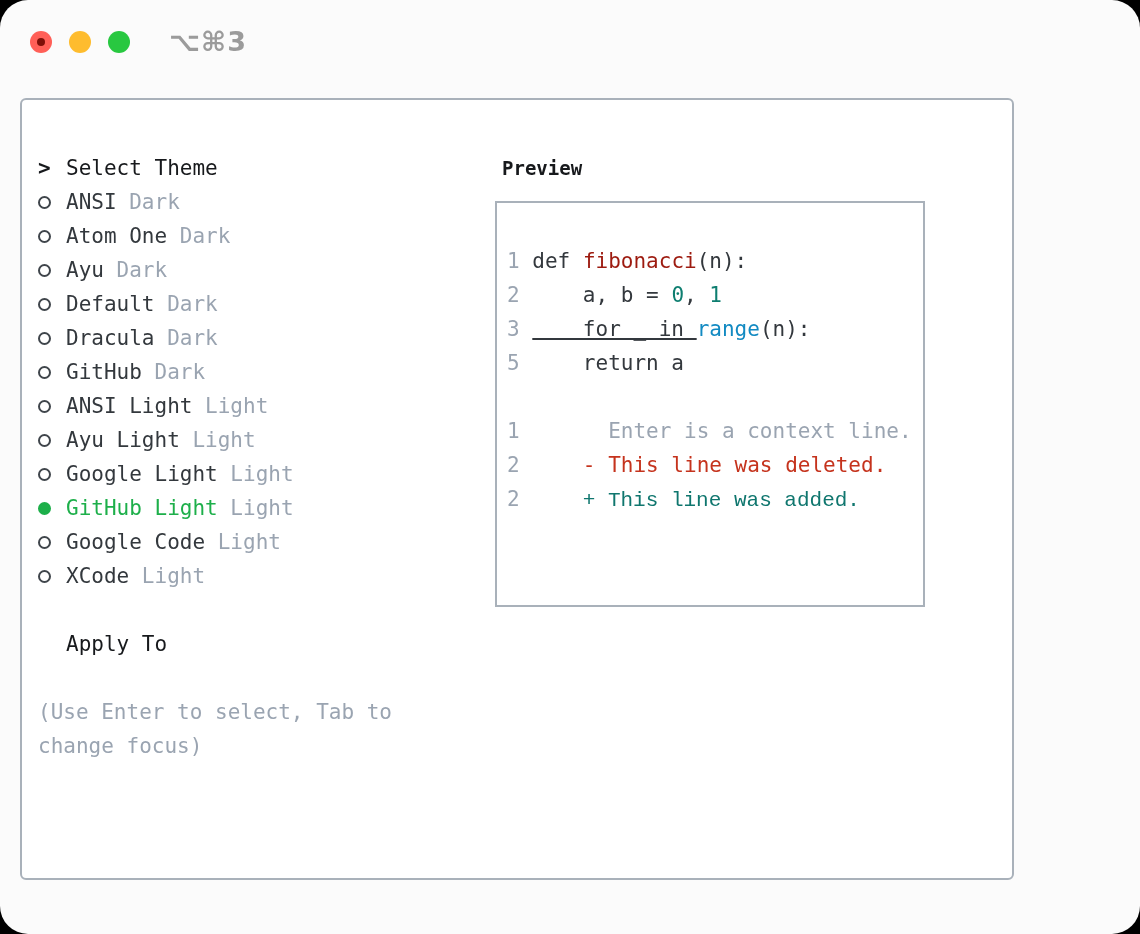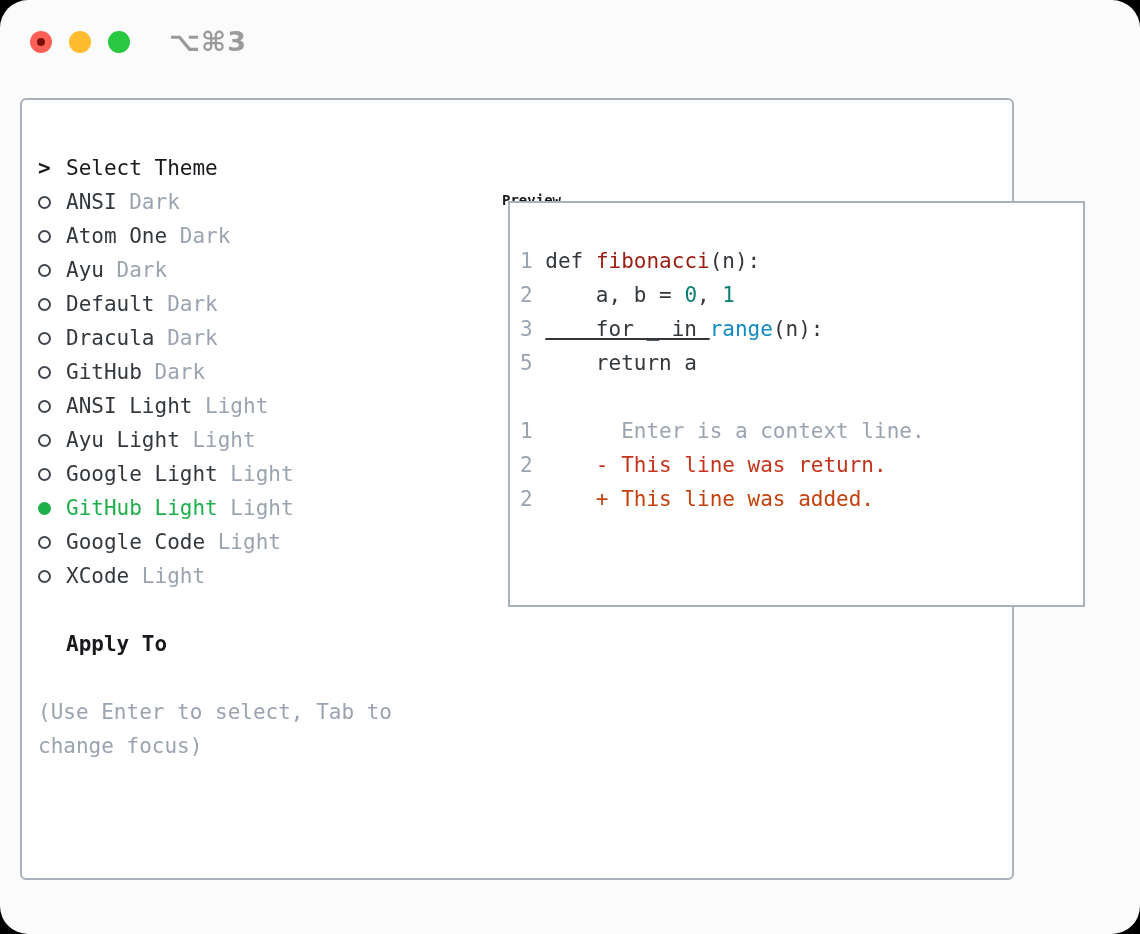--- a/index.html
+++ b/index.html
@@ -32,23 +32,23 @@
   .circle{width:13px;height:13px;border:2px solid #3f454b;border-radius:50%;box-sizing:border-box;}
   .circle.sel{background:var(--green);border-color:var(--green);}
   .pointer{font-weight:bold;color:var(--heading);font-size:21px;}
   .hdr{font-weight:normal;color:var(--heading);}
   .item-label{color:var(--text);}
   .item-label.sel{color:var(--green);}
   .variant{color:var(--muted);text-align:center;}
   .hint{color:var(--muted);white-space:pre;}
   
   .preview-label{position:absolute;left:480px;top:51px;height:34px;display:flex;align-items:center;
-    font-size:14px;font-weight:bold;color:var(--heading);margin-top:32px;}
+    font-size:19px;font-weight:bold;color:var(--heading);}
   .preview-box{
-    position:absolute;left:486px;top:101px;width:577px;height:406px;box-sizing:border-box;
+    position:absolute;left:473px;top:101px;width:430px;height:406px;box-sizing:border-box;
     background:#fff;border:2px solid var(--border);
     padding:41px 0 0 10px;overflow:hidden;
   }
   .code-line{height:34px;line-height:34px;font-size:21px;white-space:pre;}
   .lnum{color:var(--muted);}
 </style>
 </head>
 <body>
 
 <div class="window">
@@ -77,38 +77,38 @@
           <div class="row"><span class="prefix"><span class="circle"></span></span><span class="item-label">GitHub</span><span class="variant"> Dark</span></div>
           <div class="row"><span class="prefix"><span class="circle"></span></span><span class="item-label">ANSI Light</span><span class="variant"> Light</span></div>
           <div class="row"><span class="prefix"><span class="circle"></span></span><span class="item-label">Ayu Light</span><span class="variant"> Light</span></div>
           <div class="row"><span class="prefix"><span class="circle"></span></span><span class="item-label">Google Light</span><span class="variant"> Light</span></div>
           <div class="row"><span class="prefix"><span class="circle sel"></span></span><span class="item-label sel">GitHub Light</span><span class="variant"> Light</span></div>
           <div class="row"><span class="prefix"><span class="circle"></span></span><span class="item-label">Google Code</span><span class="variant"> Light</span></div>
           <div class="row"><span class="prefix"><span class="circle"></span></span><span class="item-label">XCode</span><span class="variant"> Light</span></div>
         </div>
       <div class="spacer"></div>
       <div class="row">
-        <span class="prefix"></span><span class="hdr" style="font-weight:bold;">Apply To</span>
+        <span class="prefix"></span><span class="hdr" style="font-weight:normal;">Apply To</span>
       </div>
       <div class="spacer"></div>
       <div id="hint">
           <div class="row hint">(Use Enter to select, Tab to</div>
           <div class="row hint">change focus)</div>
         </div>
     </div>
 
     <div class="preview-label">Preview</div>
 
     <div class="preview-box">
       <div id="preview-code">
           <div class="code-line"><span class="lnum">1 </span><span style="color: rgb(51, 56, 61);">def </span><span style="color: rgb(157, 27, 16);">fibonacci</span><span style="color: rgb(51, 56, 61);">(n):</span></div>
           <div class="code-line"><span class="lnum">2 </span><span style="color: rgb(51, 56, 61);">    a, b = </span><span style="color: rgb(14, 126, 112);">0</span><span style="color: rgb(51, 56, 61);">, </span><span style="color: rgb(14, 126, 112);">1</span></div>
           <div class="code-line"><span class="lnum">3 </span><span style="color: rgb(51, 56, 61); text-decoration: underline;">    for _ in </span><span style="color: rgb(18, 138, 194);">range</span><span style="color: rgb(51, 56, 61);">(n):</span></div>
           <div class="code-line"><span class="lnum">5 </span><span style="color: rgb(51, 56, 61);">    return a</span></div>
           <div class="code-line"></div>
           <div class="code-line"><span class="lnum">1 </span><span style="color: rgb(154, 164, 177);">      Enter is a context line.</span></div>
-          <div class="code-line"><span class="lnum">2 </span><span style="color: rgb(197, 51, 29);">    - This line was return.</span></div>
-          <div class="code-line"><span class="lnum">2 </span><span style="color: #c2410c;">    + This line was added.</span></div>
+          <div class="code-line"><span class="lnum">2 </span><span style="color: rgb(197, 51, 29);">    - This line was deleted.</span></div>
+          <div class="code-line"><span class="lnum">2 </span><span style="color: #0f766e; font-family: Liberation Mono, monospace;">    + This line was added.</span></div>
         </div>
     </div>
 
   </div>
 </div>
 
 </body></html>

